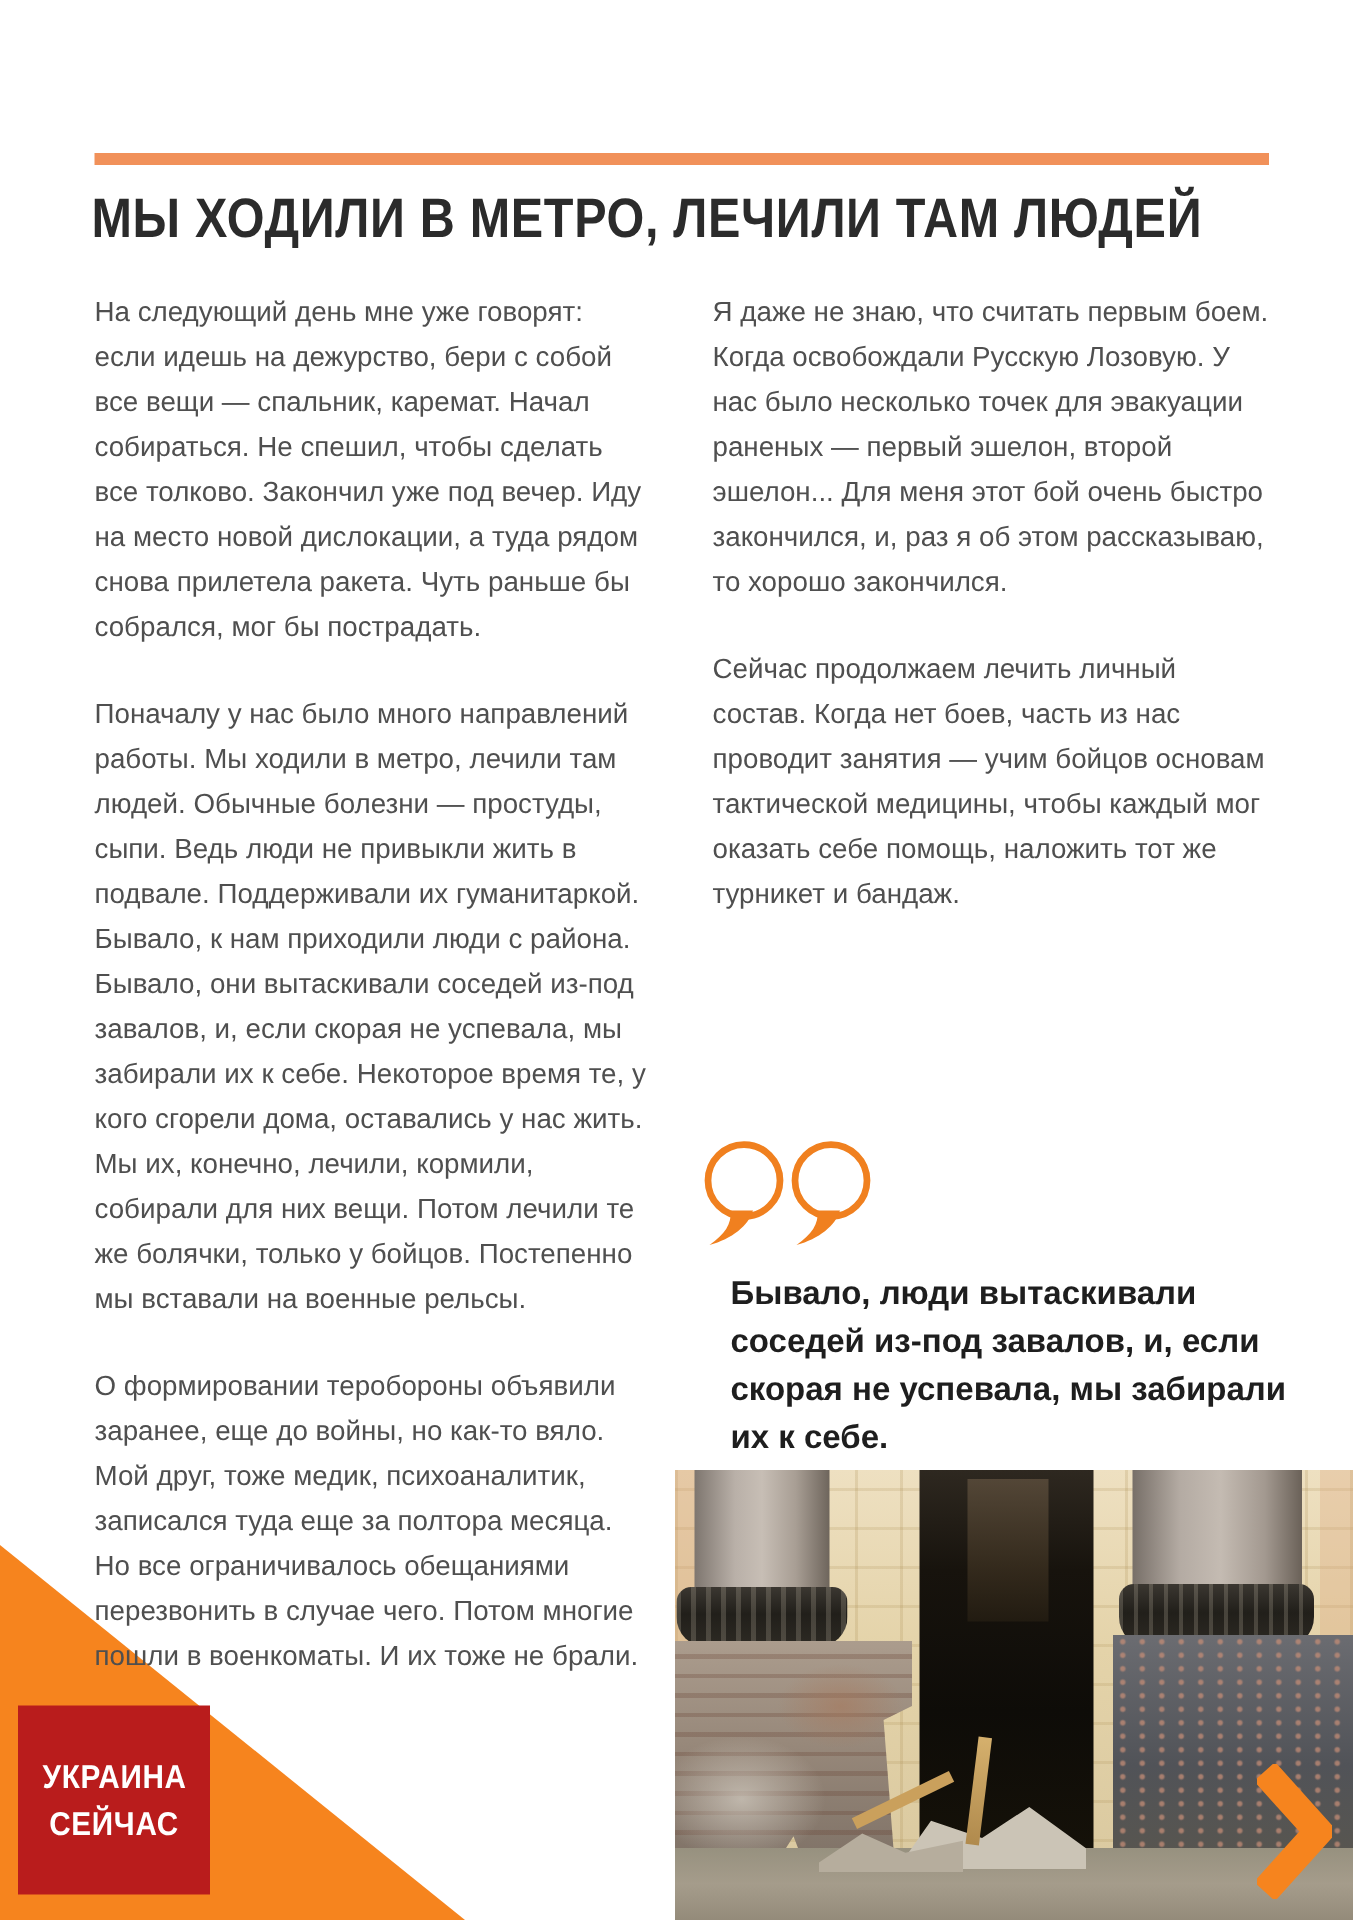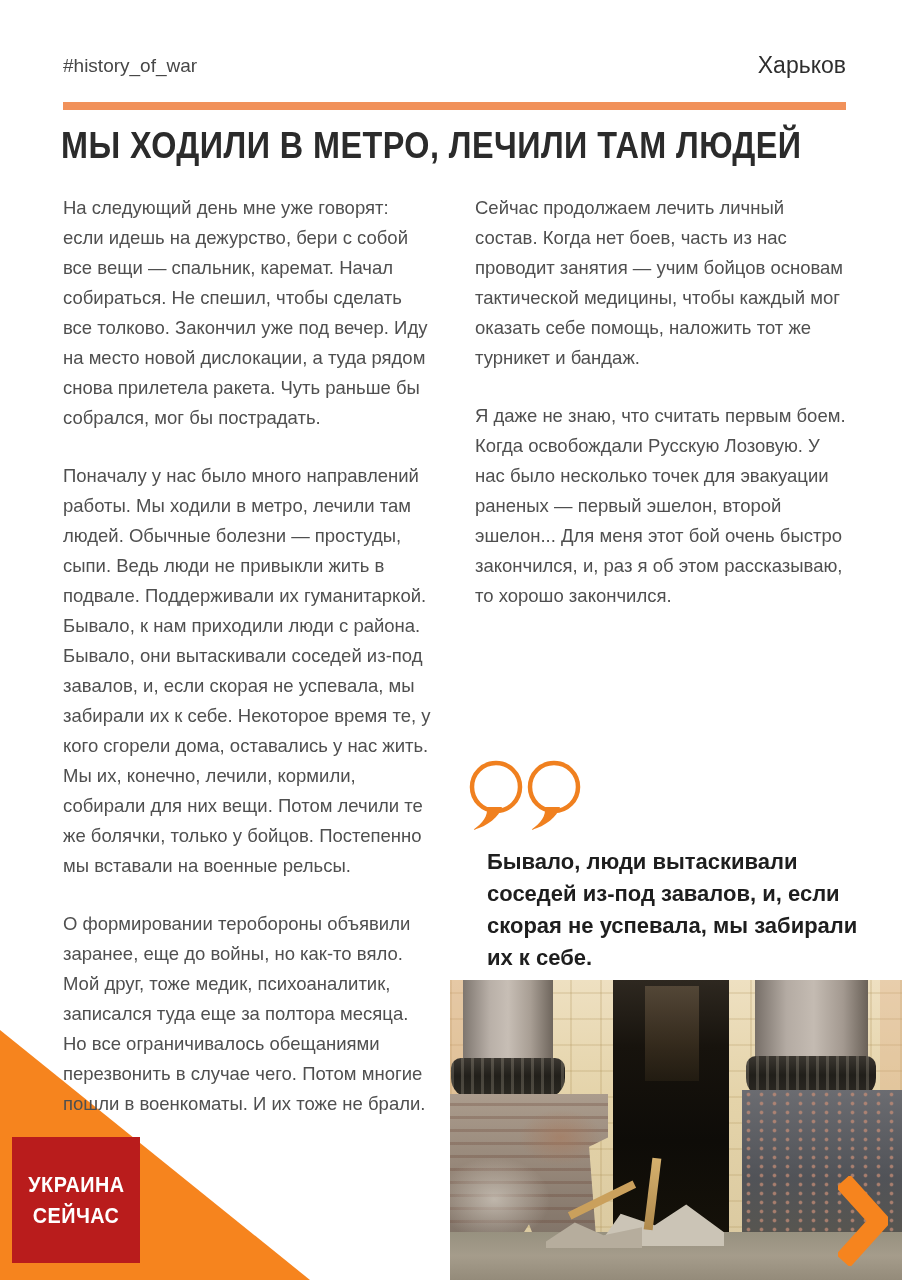--- a/index.html
+++ b/index.html
@@ -128,38 +128,34 @@
     color:#ffffff; font-weight:700; font-size:22px; letter-spacing:0.5px;
     transform:scaleX(0.9);
   }
   .chevron { position:absolute; left:838px; top:1176px; z-index:3; }
 </style>
 </head>
 <body>
 
 <div class="page">
 
-  <div class="header">
-    <span class="hashtag">#history_of_war</span>
-    <span class="location">Харьков</span>
-  </div>
 
   <div class="rule"></div>
 
   <h1 class="title">МЫ ХОДИЛИ В МЕТРО, ЛЕЧИЛИ ТАМ ЛЮДЕЙ</h1>
 
   <div class="columns">
     <div class="col">
       <p>На следующий день мне уже говорят: если идешь на дежурство, бери с собой все вещи — спальник, каремат. Начал собираться. Не спешил, чтобы сделать все толково. Закончил уже под вечер. Иду на место новой дислокации, а туда рядом снова прилетела ракета. Чуть раньше бы собрался, мог бы пострадать.</p>
       <p>Поначалу у нас было много направлений работы. Мы ходили в метро, лечили там людей. Обычные болезни — простуды, сыпи. Ведь люди не привыкли жить в подвале. Поддерживали их гуманитаркой. Бывало, к нам приходили люди с района. Бывало, они вытаскивали соседей из-под завалов, и, если скорая не успевала, мы забирали их к себе. Некоторое время те, у кого сгорели дома, оставались у нас жить. Мы их, конечно, лечили, кормили, собирали для них вещи. Потом лечили те же болячки, только у бойцов. Постепенно мы вставали на военные рельсы.</p>
       <p>О формировании теробороны объявили заранее, еще до войны, но как-то вяло. Мой друг, тоже медик, психоаналитик, записался туда еще за полтора месяца. Но все ограничивалось обещаниями перезвонить в случае чего. Потом многие пошли в военкоматы. И их тоже не брали.</p>
     </div>
     <div class="col">
+      <p>Я даже не знаю, что считать первым боем. Когда освобождали Русскую Лозовую. У нас было несколько точек для эвакуации раненых — первый эшелон, второй эшелон... Для меня этот бой очень быстро закончился, и, раз я об этом рассказываю, то хорошо закончился.</p>
       <p>Сейчас продолжаем лечить личный состав. Когда нет боев, часть из нас проводит занятия — учим бойцов основам тактической медицины, чтобы каждый мог оказать себе помощь, наложить тот же турникет и бандаж.</p>
-      <p>Я даже не знаю, что считать первым боем. Когда освобождали Русскую Лозовую. У нас было несколько точек для эвакуации раненых — первый эшелон, второй эшелон... Для меня этот бой очень быстро закончился, и, раз я об этом рассказываю, то хорошо закончился.</p>
     </div>
   </div>
 
   <div class="quote-icon">
     <svg width="120" height="82" viewBox="0 0 120 82">
       <g fill="none" stroke="#F0801F" stroke-width="4.5">
         <circle cx="31" cy="30" r="24"></circle>
         <circle cx="89" cy="30" r="24"></circle>
       </g>
       <g fill="#F0801F">

